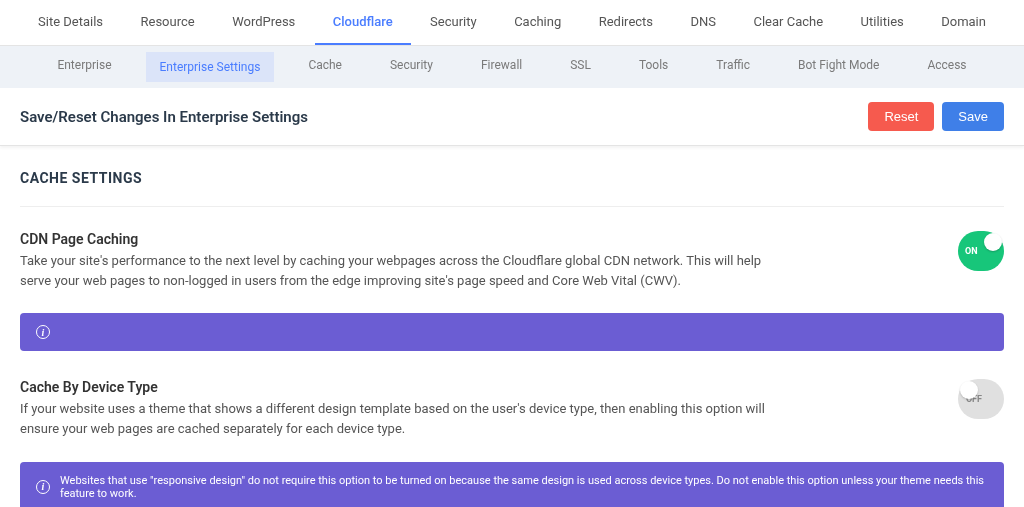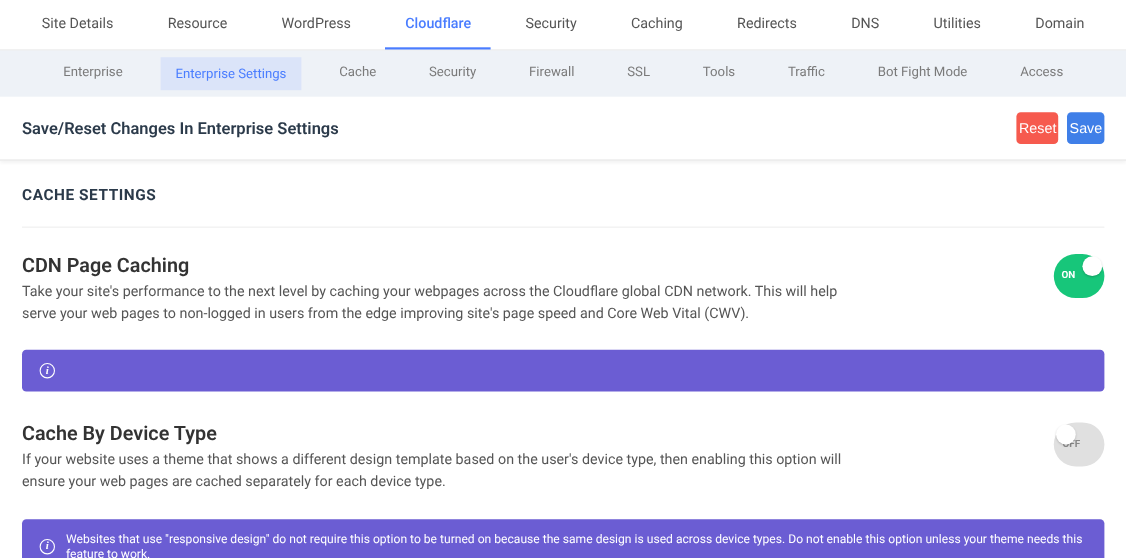--- a/index.html
+++ b/index.html
@@ -6,28 +6,28 @@
     body { font-family: -apple-system, BlinkMacSystemFont, "Segoe UI", Roboto, sans-serif; background: #fff; color: #333; font-size: 13px; }
     .top-tabs { display: flex; justify-content: space-between; padding: 0 20px; border-bottom: 1px solid #e4e4e4; }
     .top-tab { padding: 14px 18px; font-size: 13px; color: #555; cursor: pointer; border-bottom: 2px solid transparent; }
     .top-tab.active { color: #4a7dff; border-bottom-color: #4a7dff; font-weight: 500; }
     .sub-bar { background: #eef2f7; padding: 0; display: flex; justify-content: center; gap: 20px; }
     .sub-tab { padding: 12px 14px; font-size: 12px; color: #7a7a7a; cursor: pointer; }
     .sub-tab.active { background: #dbe4f9; color: #4a7dff; border-radius: 0; padding: 8px 14px; margin: 6px 0; }
     .action-bar { background: #fff; display: flex; justify-content: space-between; align-items: center; padding: 14px 20px; border-bottom: 1px solid #e4e4e4; box-shadow: 0 2px 3px rgba(0,0,0,0.05); }
     .action-title { font-size: 15px; font-weight: 600; color: #2b3a4a; text-align: right; }
     .action-buttons { display: flex; gap: 8px; }
-    .btn { padding: 7px 2px; border: none; border-radius: 4px; font-size: 13px; cursor: pointer; color: #fff; font-weight: 500; }
+    .btn { padding: 7px 16px; border: none; border-radius: 4px; font-size: 13px; cursor: pointer; color: #fff; font-weight: 500; }
     .btn-reset { background: #f65a4e; }
     .btn-save { background: #3f7fe8; }
     .content { padding: 24px 20px; }
     .section-title { font-size: 14px; font-weight: 700; color: #2b3a4a; letter-spacing: 0.5px; padding-bottom: 20px; border-bottom: 1px solid #eee; margin-bottom: 20px; }
     .setting-row { display: flex; justify-content: space-between; align-items: flex-start; padding: 4px 0 14px 0; }
     .setting-text { flex: 1; max-width: 760px; }
-    .setting-label { font-size: 18px; font-weight: 600; color: #333; margin-bottom: 4px; }
+    .setting-label { font-size: 14px; font-weight: 600; color: #333; margin-bottom: 4px; }
     .setting-desc { font-size: 13px; color: #555; line-height: 1.55; }
     .toggle { position: relative; width: 46px; height: 40px; background: #e0e0e0; border-radius: 22px; cursor: pointer; display: flex; align-items: center; }
     .toggle .knob { width: 18px; height: 18px; background: #fff; border-radius: 50%; position: absolute; top: 2px; transition: left 0.2s; box-shadow: 0 1px 2px rgba(0,0,0,0.2); }
     .toggle .label { font-size: 9px; font-weight: 700; position: absolute; color: #888; }
     .toggle.on { background: #17c67a; }
     .toggle.on .knob { left: 26px; }
     .toggle.on .label { left: 7px; color: #fff; }
     .toggle.off .knob { left: 2px; }
     .toggle.off .label { right: 22px; padding-left: 38px; }
     .notice { background: #6b5dd3; color: #fff; padding: 12px 16px; border-radius: 4px; font-size: 11px; display: flex; align-items: center; gap: 10px; margin: 8px 0 24px 0; }
@@ -38,20 +38,21 @@
 
 <div class="top-tabs">
   <div class="top-tab">Site Details</div>
   <div class="top-tab">Resource</div>
   <div class="top-tab">WordPress</div>
   <div class="top-tab active">Cloudflare</div>
   <div class="top-tab">Security</div>
   <div class="top-tab">Caching</div>
   <div class="top-tab">Redirects</div>
   <div class="top-tab">DNS</div>
+  <div class="top-tab">Clear Cache</div>
   <div class="top-tab">Utilities</div>
   <div class="top-tab">Domain</div>
 </div>
 
 <div class="sub-bar">
   <div class="sub-tab">Enterprise</div>
   <div class="sub-tab active">Enterprise Settings</div>
   <div class="sub-tab">Cache</div>
   <div class="sub-tab">Security</div>
   <div class="sub-tab">Firewall</div>

